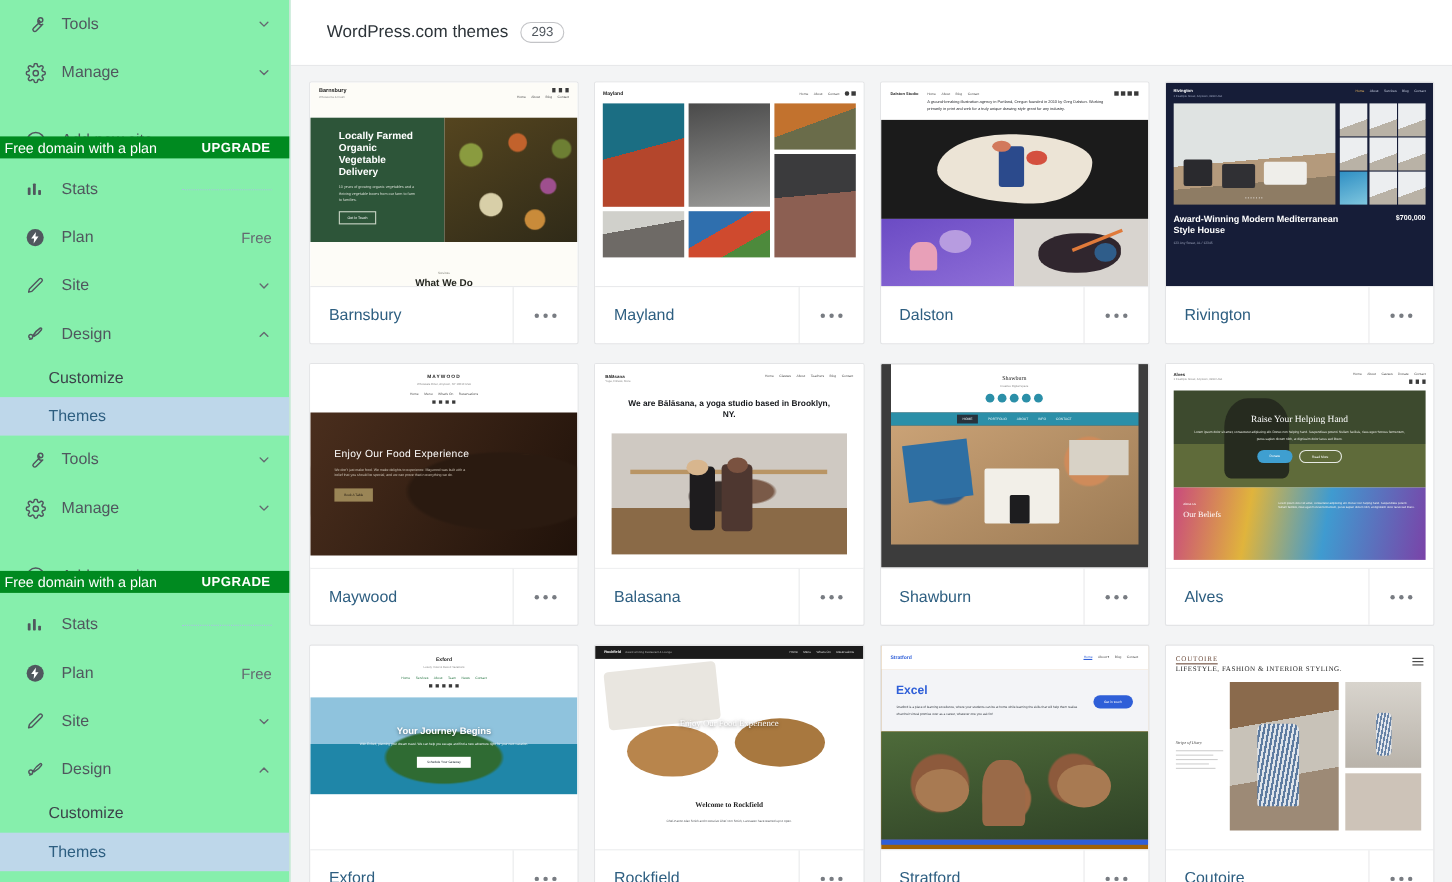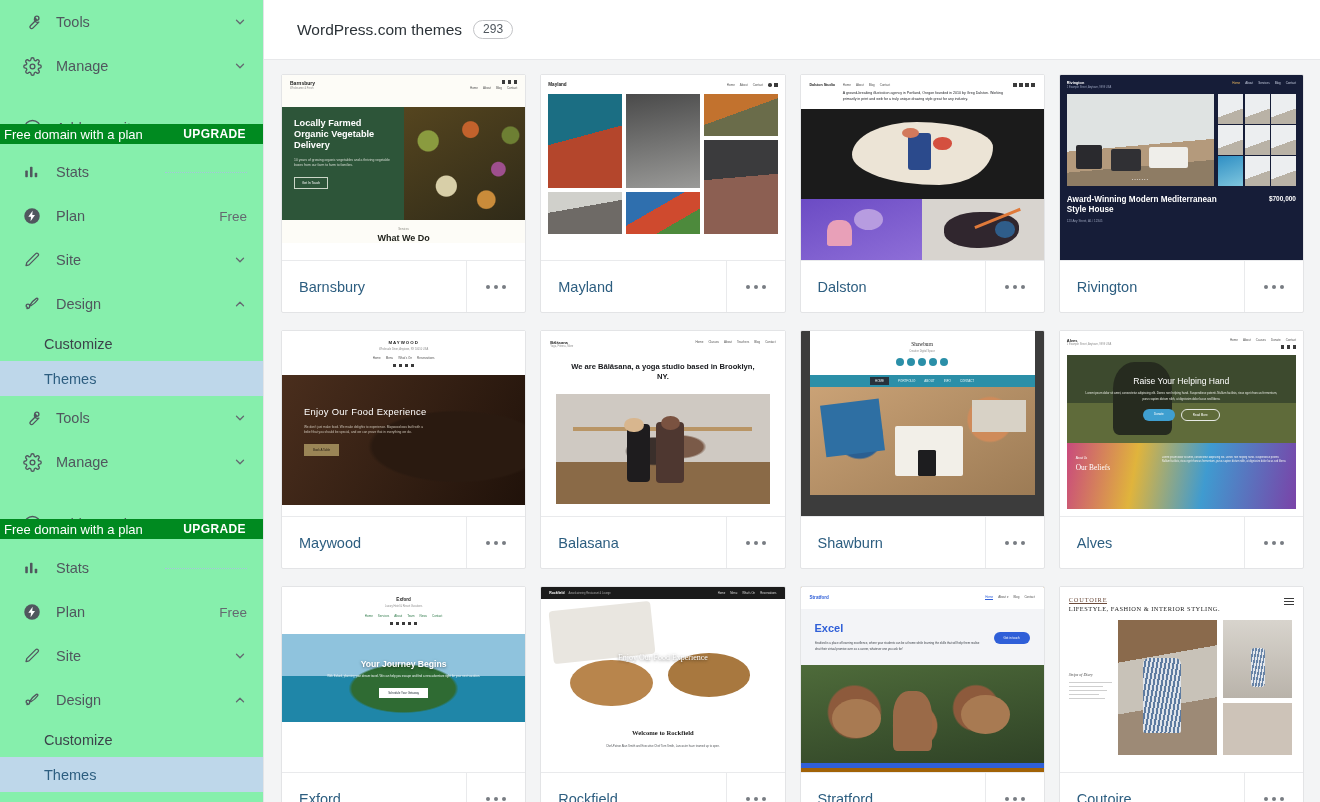--- a/index.html
+++ b/index.html
@@ -425,28 +425,28 @@
                     </div>
                   <div class="pv-nav">
                       <span>Home</span>
                       <span>About</span>
                       <span>Blog</span>
                       <span>Contact</span>
                     </div>
                 </div>
               </div>
               <div style="display:flex;height:113px">
-                <div style="width:50%;background:#2d5539;padding:11px 12px;color:#fff">
+                <div style="width:50%;background:#2d5539;padding:11px 26px;color:#fff">
                   <div class="hero-txt" style="font-size:9.2px">Locally Farmed Organic Vegetable Delivery</div>
                   <div style="font-size:3.4px;line-height:1.7;margin-top:7px;color:#d6ddd4;max-height:16px;overflow:hidden">10 years of growing organic vegetables and a thriving vegetable boxes from our farm to farm to families.</div>
                   <div style="display:inline-block;margin-top:8px;border:0.6px solid #cbd6c7;padding:3px 7px;font-size:3.2px">Get In Touch</div>
                 </div>
                 <div class="veg" style="width:50%"></div>
               </div>
-              <div style="background:#fdfcf7;text-align:center;padding-top:7px">
+              <div style="background:#fdfcf7;text-align:center;padding-top:26px">
                 <div style="font-size:2.8px;color:#8a8a80">Services</div>
                 <div style="font-size:9px;font-weight:800;color:#23251f;margin-top:2px">What We Do</div>
               </div>
             </div>
           </div>
           <div class="card-foot">
             <div class="card-name">Barnsbury</div>
             <div class="more-btn">
                 <i></i>
                 <i></i>
@@ -729,21 +729,21 @@
                     </div>
                   <div class="pv-social" style="justify-content:flex-end;margin-top:3px">
                       <i></i>
                       <i></i>
                       <i></i>
                     </div>
                 </div>
               </div>
               <div class="field" style="height:88px;position:relative;display:flex;align-items:center;justify-content:center;flex-direction:column">
                 <div style="position:absolute;left:20%;top:8%;width:26%;height:84%;background:#262b1f;border-radius:36% 36% 10% 10%"></div>
-                <div class="hero-txt" style="font-size:8.6px;color:#fff;font-weight:400;font-family:Liberation Sans, sans-serif;position:relative;z-index:2">Raise Your Helping Hand</div>
+                <div class="hero-txt" style="font-size:8.6px;color:#fff;font-weight:400;font-family:Liberation Serif, serif;position:relative;z-index:2">Raise Your Helping Hand</div>
                 <div style="font-size:2.9px;color:#e2e5dd;text-align:center;padding:0 16px;line-height:1.8;margin-top:5px;max-height:15px;overflow:hidden;position:relative;z-index:2">Lorem ipsum dolor sit amet, consectetur adipiscing elit. Donec non helping hand. Suspendisse potenti. Nullam facilisis, risus eget rhoncus fermentum, purus sapien dictum nibh, at dignissim dolor lacus sed libero.</div>
                 <div style="display:flex;gap:6px;margin-top:7px;position:relative;z-index:2">
                   <span style="background:#3f9fd0;color:#fff;border-radius:9px;padding:3px 11px;font-size:3px">Donate</span>
                   <span style="border:0.6px solid #e7eae4;color:#fff;border-radius:9px;padding:3px 11px;font-size:3px">Read More</span>
                 </div>
               </div>
               <div class="crayons" style="height:66px;display:flex;padding:13px 9px 0;gap:10px">
                 <div style="width:36%">
                   <div style="font-size:2.8px;color:#fff">About Us</div>
                   <div style="font-size:7.4px;color:#fff;font-family:'Liberation Serif',serif;margin-top:3px">Our Beliefs</div>

